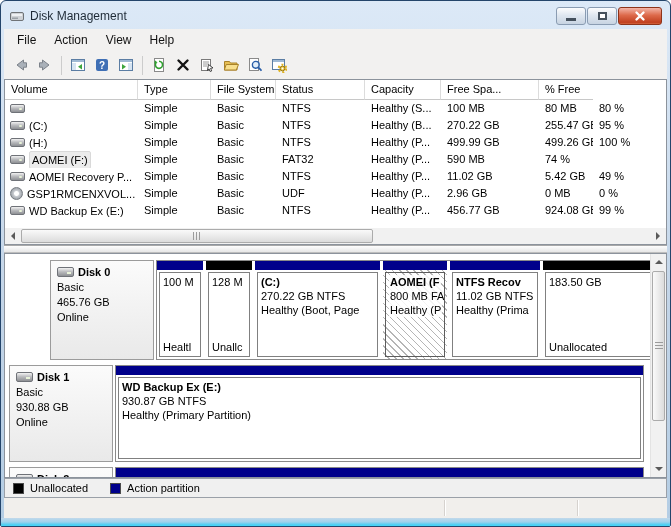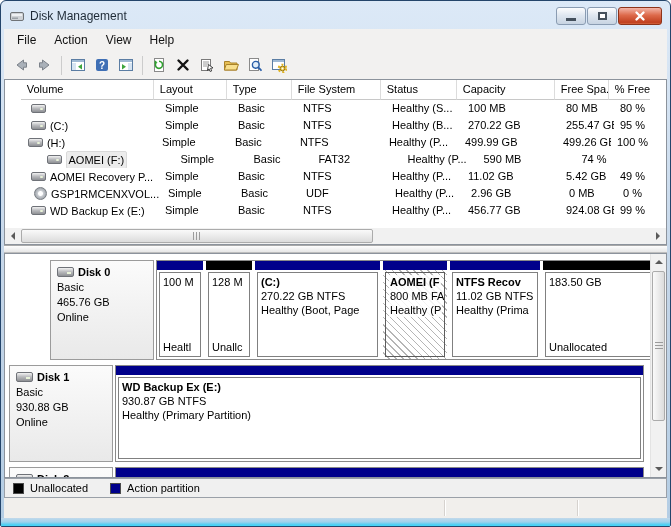--- a/index.html
+++ b/index.html
@@ -33,21 +33,21 @@
     padding-left:4px; font-size:12px; color:#111; }
   .menu-item{ padding:16px 9px; }
 
   
   .toolbar{ height:28px; background:#f2f1f0; display:flex; align-items:center; padding-left:5px; }
   .tbtn{ width:24px; height:22px; display:flex; align-items:center; justify-content:center; }
   .tsep{ width:1px; height:19px; background:#cccccc; margin:0 4px; }
 
   
   .table-pane{ height:166px; background:#fff; border:1px solid #8c939c;
-    display:flex; flex-direction:column; position:relative; font-size:11px;align-items:center; }
+    display:flex; flex-direction:column; position:relative; font-size:11px; }
   .grid{ display:grid; grid-template-columns:133px 73px 65px 89px 76px 98px 54px 1fr; }
   .thead .hcell{ height:20px; line-height:19px; padding-left:6px;
     border-right:1px solid #dcdcdc; border-bottom:1px solid #c8c8c8; background:#fff;
     white-space:nowrap; overflow:hidden; }
   .thead .hcell:last-child{ border-right:none; }
   .trow .c{ height:17px; line-height:16px; padding-left:6px; white-space:nowrap; overflow:hidden; }
   .c-vol{ display:flex; align-items:center; gap:4px; padding-left:5px !important; }
   .vname{ white-space:nowrap; }
   .vname.sel{ background:#ececec; border:1px solid #d9d9d9; border-radius:2px; padding:0 2px; }
 
@@ -237,21 +237,20 @@
           <circle cx="11.5" cy="11.5" r="3.8" fill="none" stroke="#e0b320" stroke-width="2" stroke-dasharray="2 2.1"></circle>
           <circle cx="11.5" cy="11.5" r="2.4" fill="#e9c23a" stroke="#9a7a10"></circle>
           <circle cx="11.5" cy="11.5" r="1" fill="#fff"></circle>
         </svg>
       </div>
   </div>
 
   <div class="table-pane">
     <div class="grid thead">
       <div class="hcell">Volume</div>
-      <div class="hcell">Layout</div>
       <div class="hcell">Type</div>
       <div class="hcell">File System</div>
       <div class="hcell">Status</div>
       <div class="hcell">Capacity</div>
       <div class="hcell">Free Spa...</div>
       <div class="hcell">% Free</div>
     </div>
 
     <div class="grid trow">
       <div class="c c-vol">

